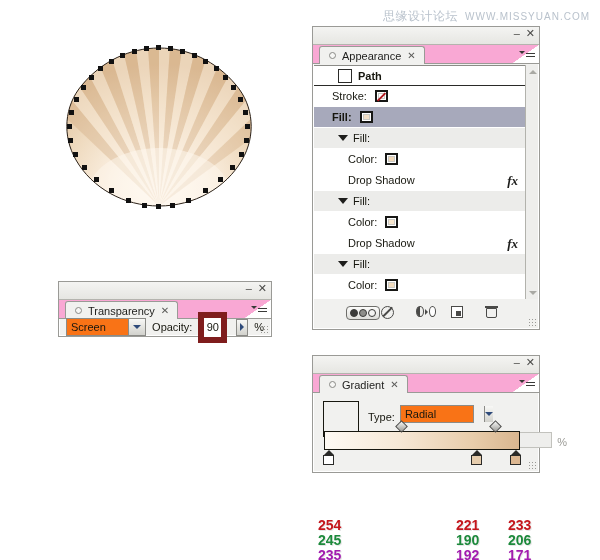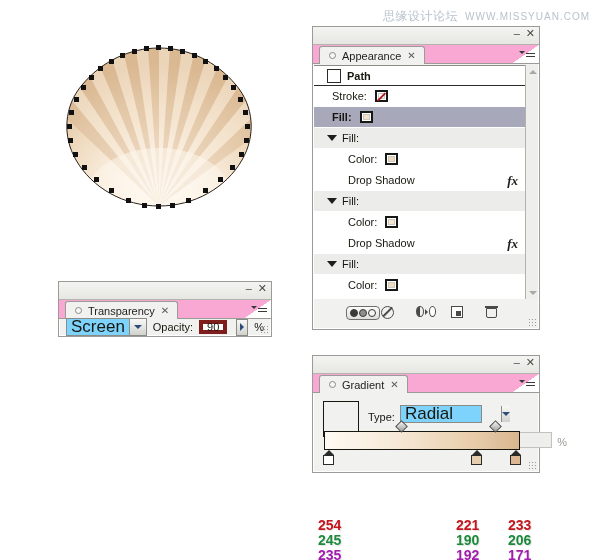--- a/index.html
+++ b/index.html
@@ -93,21 +93,21 @@
     position: relative; height: 21px;
     display: flex; align-items: center;
     font-size: 11px; color: #17170f;
     border-bottom: 1px solid #ffffff;
   }
   .ap-row.alt { background: #ececea; }
   .ap-row.sel { background: #a7a9bb; }
   .ap-row.head { background: #ffffff; border-bottom: 1px solid #2a2a28; height: 20px; }
   .ap-label { font-weight: normal; }
   .ap-row.head .ap-label, .ap-row.sel .ap-label { font-weight: bold; }
-  .ind-0 { padding-left: 13px; }
+  .ind-0 { padding-left: 24px; }
   .ind-1 { padding-left: 18px; }
   .ind-2 { padding-left: 34px; }
   .thumb-box {
     width: 14px; height: 14px; margin-right: 6px; flex: none;
     border: 1px solid #2b2b29; background: #fff;
     display: inline-block;
   }
   .thumb-box .inner { width: 100%; height: 100%; }
   .swatch {
     width: 13px; height: 12px; margin-left: 8px; flex: none;
@@ -182,36 +182,36 @@
   }
 
   
   #transparency { left: 58px; top: 281px; width: 214px; height: 56px; }
   .tp-body {
     position: absolute; left: 1px; right: 1px; top: 37px; bottom: 1px;
     display: flex; align-items: center; padding: 0 6px; gap: 6px;
   }
   .combo {
     width: 104px; height: 18px;
-    background: #7dd3fc; border: 1px solid #8b8b87;
+    background: #f97316; border: 1px solid #8b8b87;
     display: flex; align-items: center;
-    font-size: 17px; color: #17170f;
+    font-size: 11px; color: #17170f;
   }
   .combo .cval { padding-left: 4px; flex: 1; }
   .combo .cbtn {
     width: 17px; height: 16px; margin-right: 0;
     background: linear-gradient(#f8f8f6, #d2d2cd);
     border-left: 1px solid #8b8b87;
     display: flex; align-items: center; justify-content: center;
   }
   .combo .cbtn b { border: 4px solid transparent; border-top-color: #2e4a7a; border-bottom: none; display: block; }
   .tp-lbl { font-size: 11px; color: #17170f; }
   .opc-field {
-    width: 34px; height: 14px;
-    border: 4px solid #7f1d1d; background: #fff;
+    width: 34px; height: 31px;
+    border: 6px solid #7f1d1d; background: #fff;
     display: flex; align-items: center; justify-content: center;
     font-size: 11px; color: #17170f;
   }
   .spin {
     width: 15px; height: 17px; margin-left: 3px;
     background: linear-gradient(#f8f8f6, #d2d2cd);
     border: 1px solid #8b8b87;
     display: flex; align-items: center; justify-content: center;
   }
   .spin b { border: 4px solid transparent; border-left-color: #2e4a7a; border-right: none; display: block; }
@@ -222,21 +222,21 @@
   .gp-body { position: absolute; left: 1px; right: 1px; top: 38px; bottom: 1px; }
   .gp-top { display: flex; align-items: flex-start; padding: 7px 0 0 9px; gap: 9px; }
   .grad-preview {
     width: 36px; height: 36px; flex: none;
     border: 1px solid #17170f;
     background: radial-gradient(circle at 42% 38%, #fdf6ee 0%, #f4e2cd 38%, #dcb791 78%, #cfa componentDidMount 100%);
   }
   .gp-fields { padding-top: 4px; }
   .fld-line { display: flex; align-items: flex-end; gap: 5px; font-size: 11px; color: #17170f; }
   .fld-line.dim { color: #9b9b96; margin-top: 9px; }
-  .combo.small { width: 82px; gap: 48px; }
+  .combo.small { width: 74px; gap: 48px; }
   .inp-dis {
     width: 42px; height: 16px; background: #eeeeec;
     border: 1px solid #c2c2bd;
   }
   .grad-slider-area { position: absolute; left: 10px; right: 18px; bottom: 12px; height: 38px; }
   .grad-bar {
     position: absolute; left: 0; right: 0; top: 10px; height: 19px;
     border: 1px solid #17170f;
     background: linear-gradient(90deg, #fefaf4 0%, #f6e8d6 38%, #e8cdab 76%, #d9b68f 100%);
   }

